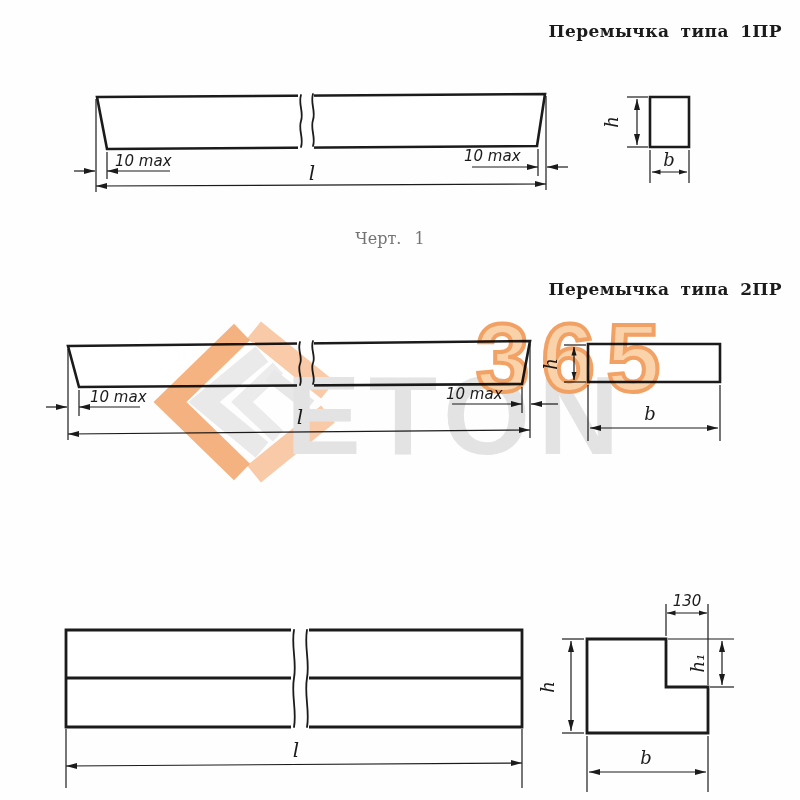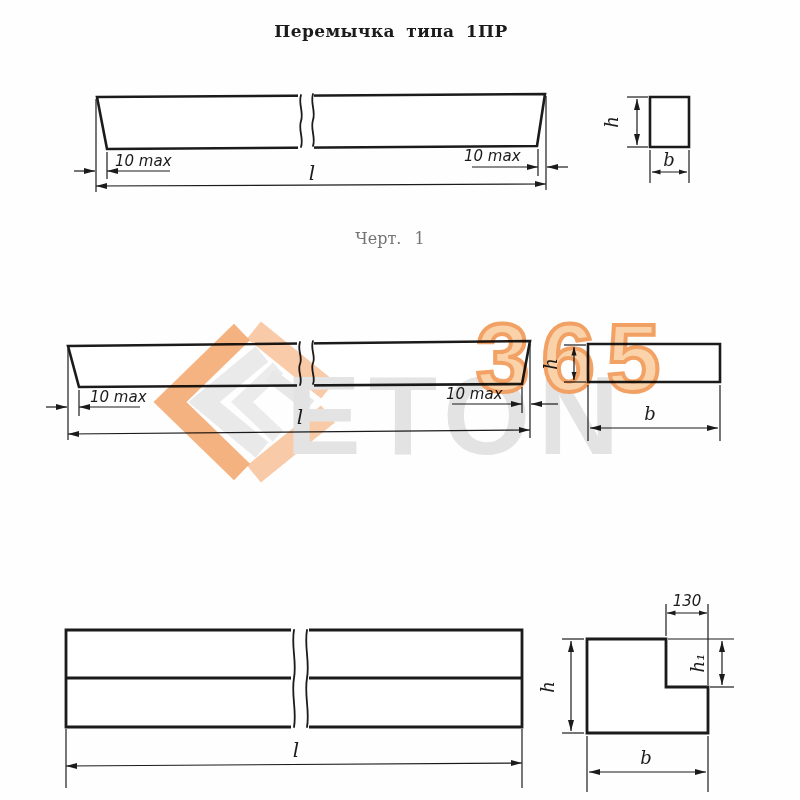--- a/index.html
+++ b/index.html
@@ -1,17 +1,17 @@
 <!DOCTYPE html>
 <html><head>
 <meta charset="utf-8">
 <style>
   html,body{margin:0;padding:0;background:#ffffff;}
   .sheet{position:relative;width:800px;height:800px;background:#fefefe;overflow:hidden;}
-  .title{position:absolute;left:0;width:782px;text-align:center;z-index:3;
+  .title{position:absolute;left:0;width:782px;text-align:right;z-index:3;
          font-family:"DejaVu Serif",serif;font-weight:bold;font-size:17px;
          letter-spacing:.4px;word-spacing:5px;color:#1b1b1b;}
   .caption{position:absolute;left:0;width:780px;text-align:center;z-index:3;
          font-family:"DejaVu Serif",serif;font-size:16px;word-spacing:8px;color:#737373;}
   svg.lines{position:absolute;left:0;top:0;z-index:1;}
   .wm{position:absolute;left:0;top:0;width:800px;height:800px;z-index:2;
       pointer-events:none;mix-blend-mode:multiply;}
   .wm-eton{position:absolute;left:286px;top:360px;font-family:"Liberation Sans",sans-serif;
       font-weight:bold;font-size:112px;line-height:112px;letter-spacing:8px;color:#e4e4e4;}
   .wm-365{position:absolute;left:476px;top:310px;font-family:"Liberation Sans",sans-serif;
@@ -40,20 +40,21 @@
       <line x1="104" y1="10" x2="178" y2="70" stroke="#f4a063" stroke-width="22" opacity="0.55"></line>
       <line x1="104" y1="154" x2="178" y2="94" stroke="#f4a063" stroke-width="22" opacity="0.55"></line>
       <line x1="120" y1="55" x2="160" y2="86" stroke="#e8e8e8" stroke-width="14"></line>
     </svg>
     <div class="wm-eton">ETON</div>
     <div class="wm-365">365</div>
   </div>
 
   <div class="title" style="top:21px">Перемычка типа 1ПР</div>
   <div class="caption" style="top:229px">Черт. 1</div>
+  <div class="title" style="top:279px">Перемычка типа 2ПР</div>
 
   <svg class="lines" width="800" height="800" viewBox="0 0 800 800">
     <defs>
       <marker id="arr" viewBox="-11 -3.5 11 7" refX="0" refY="0" markerWidth="11" markerHeight="7" markerUnits="userSpaceOnUse" orient="auto-start-reverse">
         <path d="M0,0 L-11,3 L-11,-3 Z" fill="#1b1b1b"></path>
       </marker>
       <marker id="arrS" viewBox="-8.5 -3 8.5 6" refX="0" refY="0" markerWidth="8.5" markerHeight="6" markerUnits="userSpaceOnUse" orient="auto-start-reverse">
         <path d="M0,0 L-8.5,2.6 L-8.5,-2.6 Z" fill="#1b1b1b"></path>
       </marker>
     </defs>

